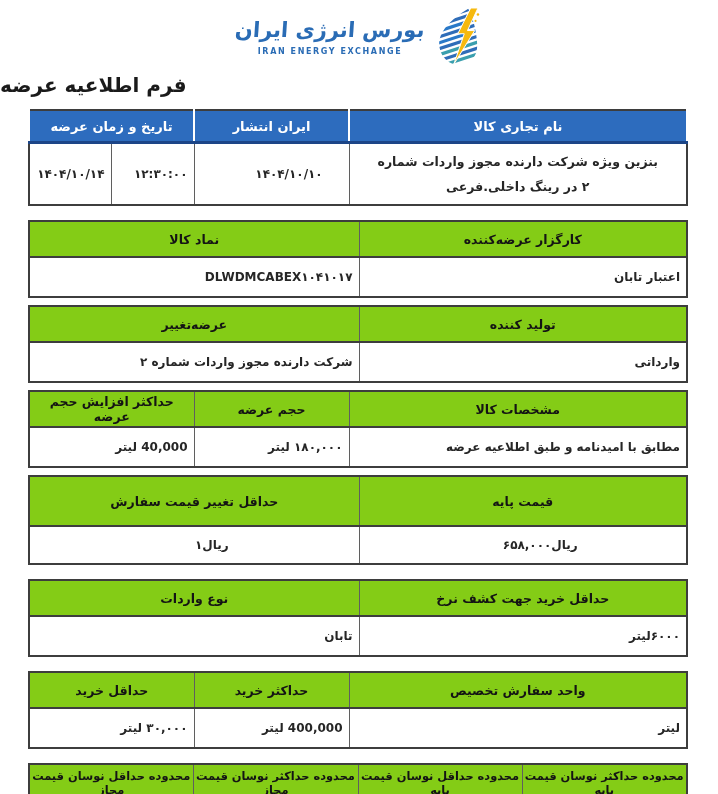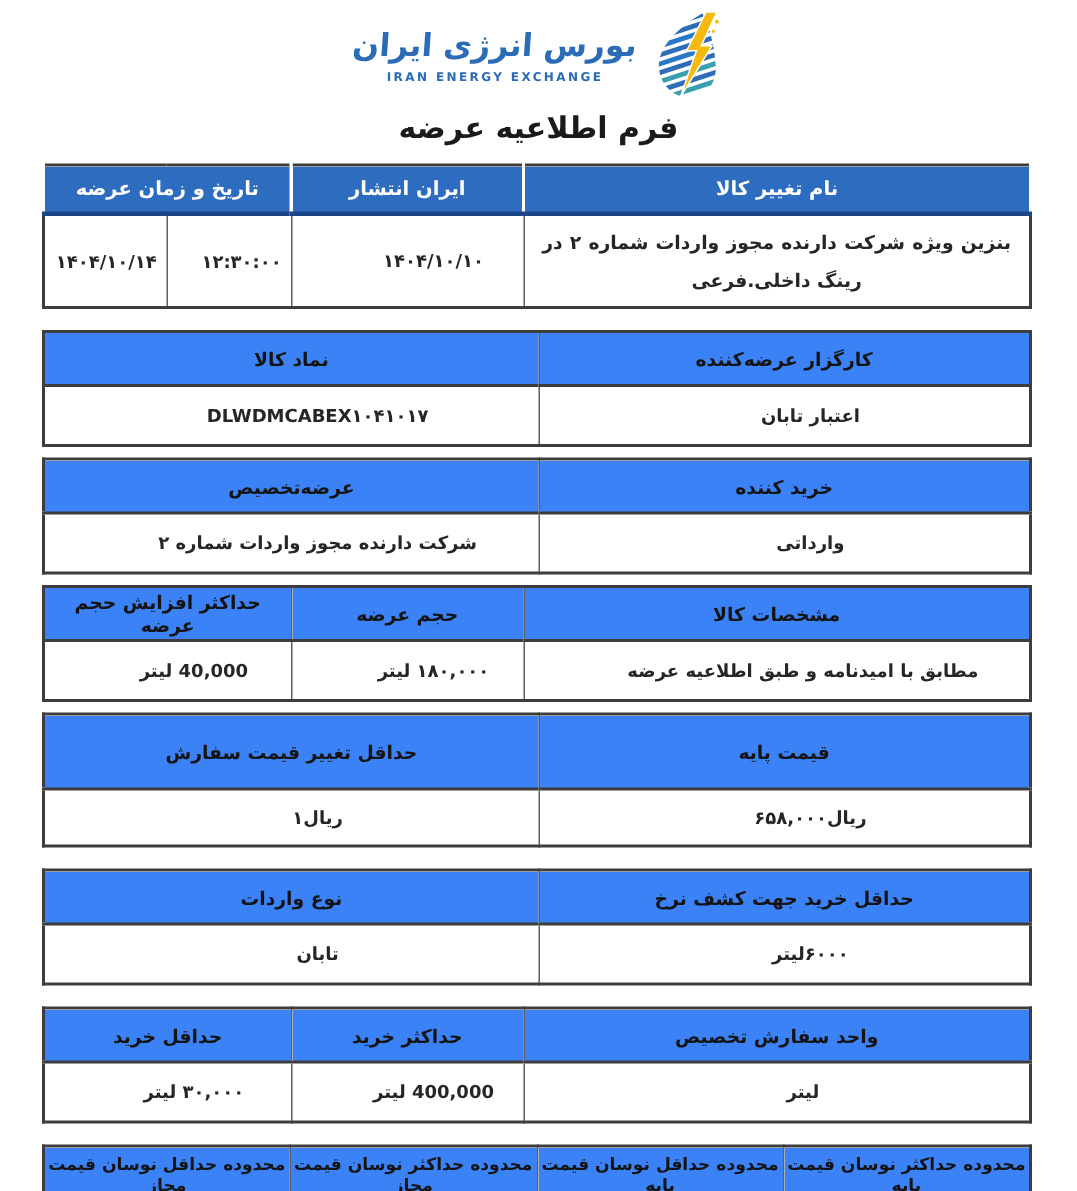--- a/index.html
+++ b/index.html
@@ -21,56 +21,56 @@
   .logo-fa{
     color:#2a6cb5;font-size:21px;font-weight:bold;line-height:1.2;
     transform:skewX(-4deg);
   }
   .logo-en{
     color:#2a6cb5;font-size:8px;font-weight:bold;letter-spacing:1.6px;
     margin-top:3px;direction:ltr;
   }
   
   .page-title{
-    text-align:center;font-size:20px;font-weight:bold;color:#1a1a1a;
+    text-align:left;font-size:20px;font-weight:bold;color:#1a1a1a;
     margin:7px 0 12px 0;
   }
   
   .content{margin:0 30px;}
   table{
     width:100%;border-collapse:collapse;table-layout:fixed;
     border:2px solid #3d3d3d;
     margin-bottom:12px;
     direction:rtl;
   }
   td,th{
     border:1px solid #5f5f5f;
     text-align:center;vertical-align:middle;
     padding:2px 6px;
     overflow:hidden;
     margin-top:36px;
   }
-  th{font-size:12.5px;font-weight:bold;color:#141414;background:#3b82f6;
+  th{font-size:12.5px;font-weight:bold;color:#141414;background:#84cc16;
      border-bottom:2px solid #3d3d3d;}
   td{font-size:12px;font-weight:bold;color:#262626;background:#ffffff;padding-left:41px;}
   
   .t-blue th{
     background:#2d6cbe;color:#ffffff;
     border-left:2px solid #ffffff;border-right:2px solid #ffffff;
     border-bottom:3px solid #1c4587;
     height:26px;font-size:13px;
   }
   .t-blue td{height:52px;}
   .cell-tradename{
     text-align:justify;text-align-last:center;
-    line-height:2;font-size:12.5px;padding:4px 12px;
+    line-height:2;font-size:12.5px;padding:4px 28px;
   }
   
   .h34 th{height:30px;}
-  .d36 td{height:34px;}
+  .d36 td{height:34px;text-align:right;}
   .t5 th{height:44px;}
   .t5 td{height:32px;}
   .t8 th{height:32px;font-size:11.4px;padding:2px 1px;}
   .gap6{margin-bottom:7px;}
   .gap14{margin-bottom:14px;}
 </style>
 </head>
 <body>
 
 <div class="page">
@@ -111,21 +111,21 @@
 
     <table class="t-blue gap14">
       <colgroup>
           <col style="width:338px">
           <col style="width:155px">
           <col style="width:83px">
           <col style="width:82px">
         </colgroup>
       <tbody>
           <tr>
-        <th>نام تغییر کالا</th>
+        <th>نام تجاری کالا</th>
         <th>ایران انتشار</th>
         <th colspan="2">تاریخ و زمان عرضه</th>
       </tr>
       <tr>
         <td class="cell-tradename">بنزین ویژه شرکت دارنده مجوز واردات شماره ۲ در رینگ داخلی.فرعی</td>
         <td>۱۴۰۴/۱۰/۱۰</td>
         <td>۱۲:۳۰:۰۰</td>
         <td>۱۴۰۴/۱۰/۱۴</td>
       </tr>
     </tbody>
@@ -148,22 +148,22 @@
     </tbody>
       </table>
 
     <table class="h34 d36 gap6">
       <colgroup>
           <col style="width:328px">
           <col style="width:330px">
         </colgroup>
       <tbody>
           <tr>
-        <th>خرید کننده</th>
-        <th>عرضه‌تخصیص</th>
+        <th>تولید کننده</th>
+        <th>عرضه‌تغییر</th>
       </tr>
       <tr>
         <td>وارداتی</td>
         <td>شرکت دارنده مجوز واردات شماره ۲</td>
       </tr>
     </tbody>
       </table>
 
     <table class="h34 d36 gap6">
       <colgroup>

